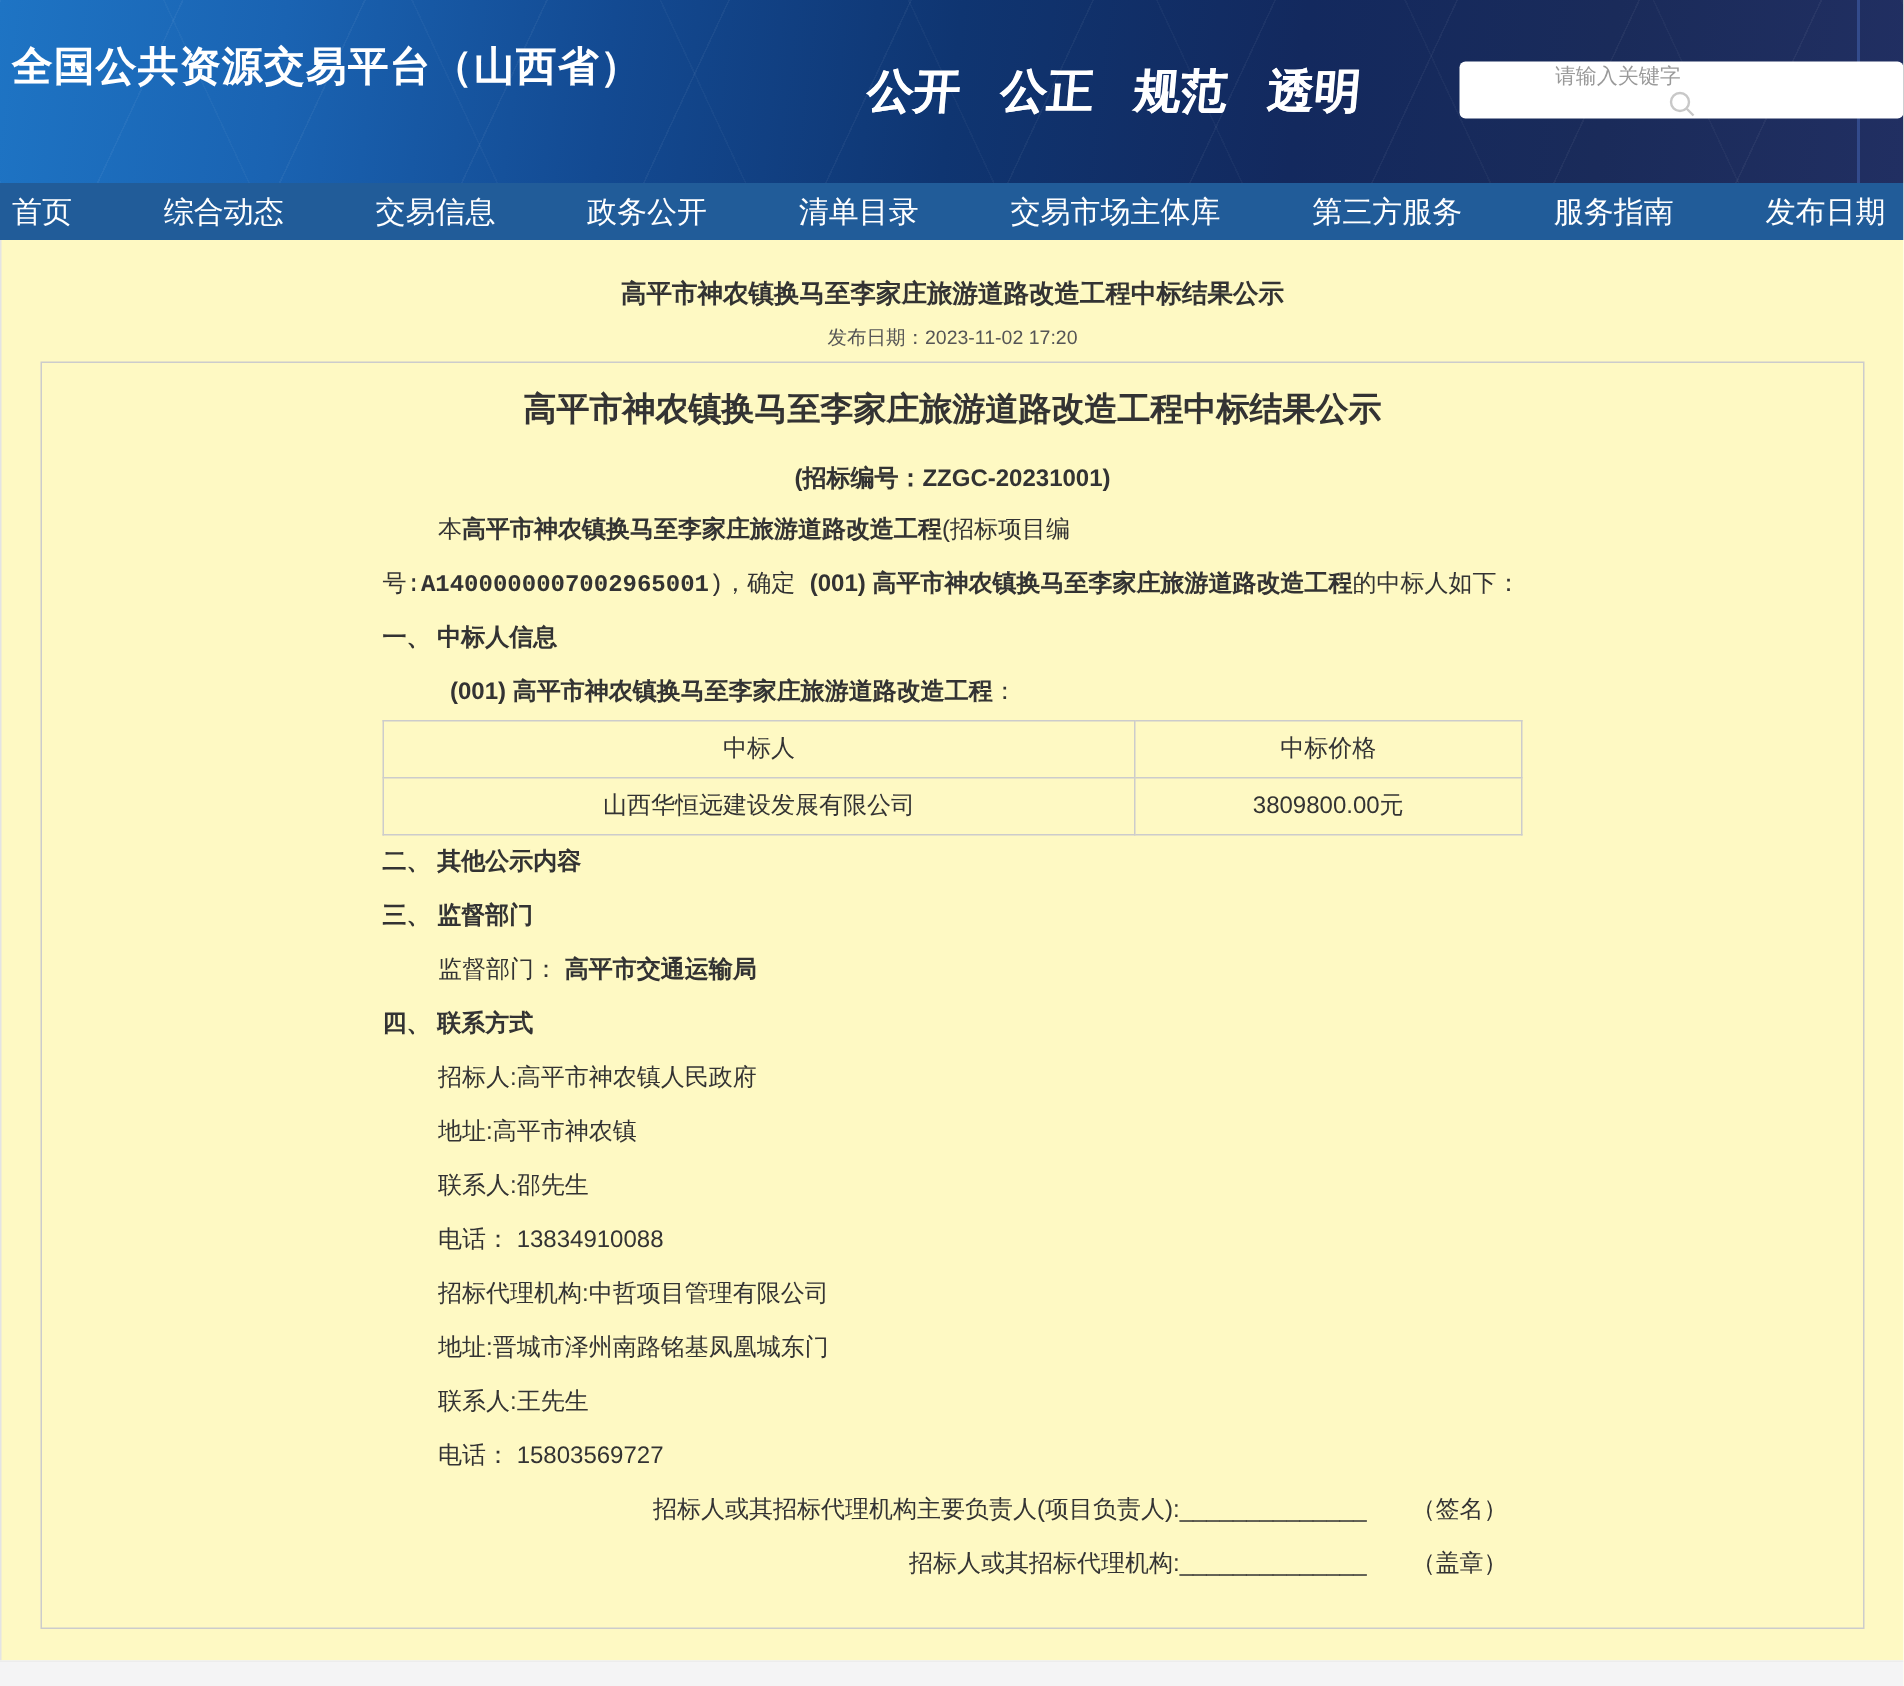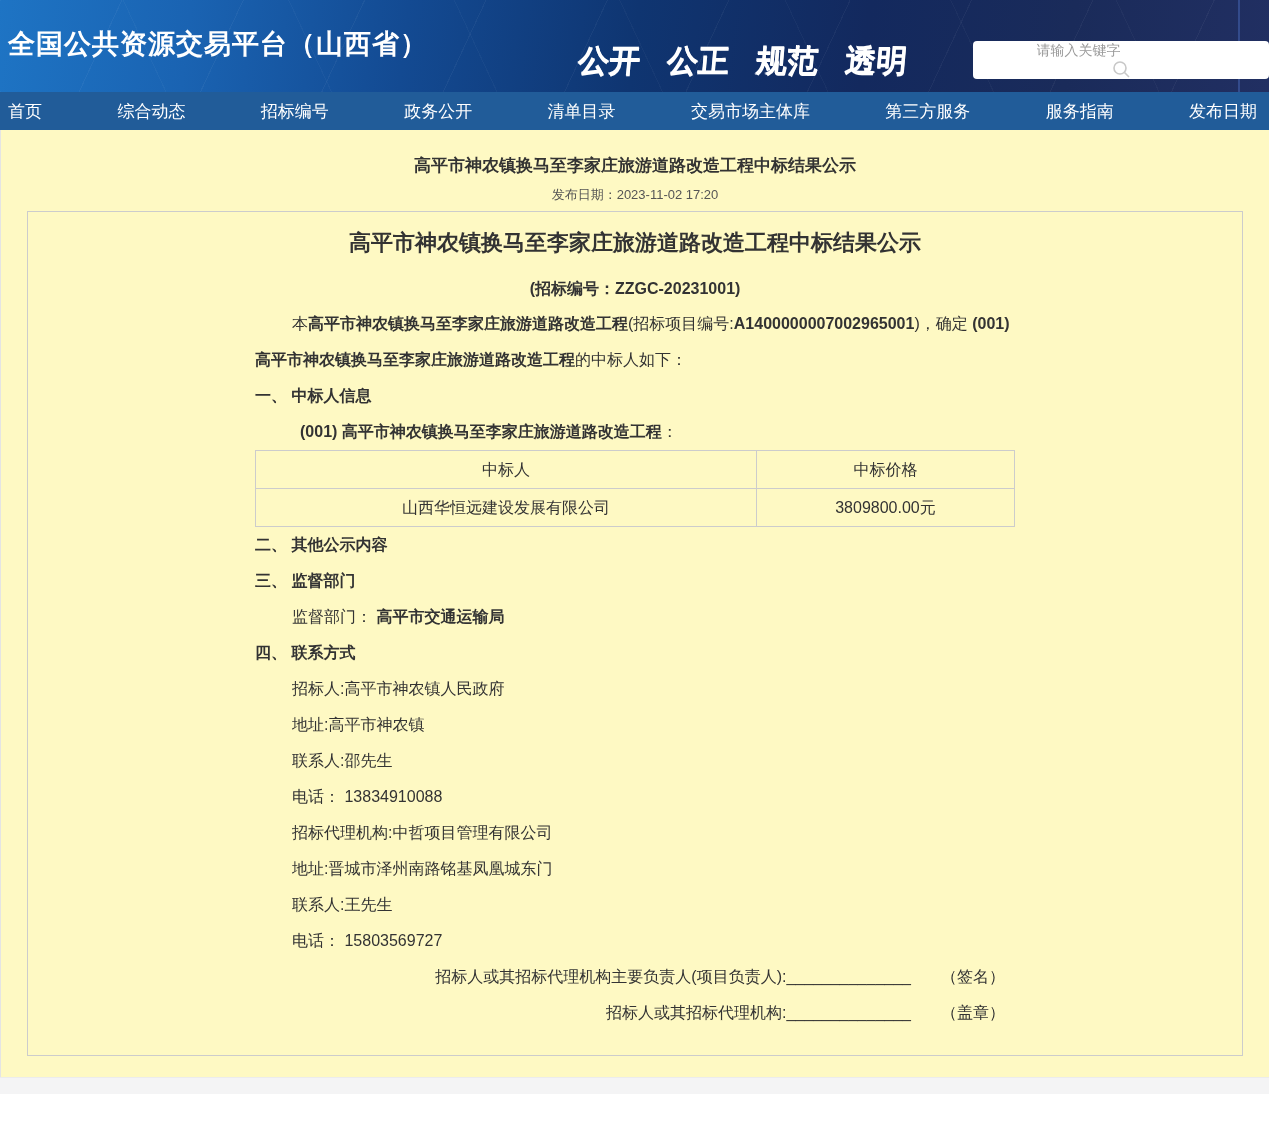--- a/index.html
+++ b/index.html
@@ -7,21 +7,21 @@
     margin: 0; padding: 0;
     width: 1269px; height: 1124px;
     overflow: hidden;
     background: #ffffff;
     font-family: "Liberation Sans", "DejaVu Sans", sans-serif;
   }
 
   
   .hdr {
     position: relative;
-    height: 92px;
+    height: 122px;
     background: linear-gradient(97deg,
       #1e74c4 0%, #1a63b2 15%, #134a92 32%,
       #0f3571 50%, #13295e 68%, #1a2b5a 84%, #212f62 100%);
     overflow: hidden;
   }
   .hdr::before {
     content: "";
     position: absolute; inset: 0;
     background:
       repeating-linear-gradient(115deg, rgba(255,255,255,0.045) 0 1px, transparent 1px 110px),
@@ -64,21 +64,21 @@
   }
 
   
   .nav {
     height: 38px;
     background: #215c99;
     display: flex; align-items: center; justify-content: space-between;
     padding: 0 12px 0 8px;
   }
   .nav-item {
-    color: #fff; font-size: 17px; text-decoration: none; cursor: pointer;
+    color: #fff; font-size: 20px; text-decoration: none; cursor: pointer;
     white-space: nowrap;
   }
 
   
   .main {
     height: 947px;
     background: #fef9c3;
     border-left: 1px solid #e4e4e4;
     padding-top: 24px;
     overflow: hidden;
@@ -102,21 +102,21 @@
   .bid-no {
     text-align: center; font-size: 16px; font-weight: bold;
     color: #333; margin-top: 21px;
   }
   .doc-body {
     width: 760px; margin: 6px auto 0;
     font-size: 16px; line-height: 36px; color: #333;
   }
   .doc-body p { margin: 0; }
   .intro { text-indent: 37px; }
-  .nowrap { white-space: nowrap; }
+  .nowrap { white-space: nowrap; font-family: Liberation Mono, monospace; }
   .sec-title { font-weight: bold; }
   .sub-line { padding-left: 45px; font-weight: bold; }
   .sub-line .colon { font-weight: normal; }
   .result-table {
     width: 100%; border-collapse: collapse; table-layout: fixed;
     margin: 0;
   }
   .result-table th, .result-table td {
     border: 1px solid #cccccc;
     height: 37px; line-height: 37px; padding: 0;
@@ -154,21 +154,21 @@
           <circle cx="8" cy="8" r="6" fill="none" stroke="#c8c8c8" stroke-width="1.6"></circle>
           <line x1="12.5" y1="12.5" x2="17" y2="17" stroke="#c8c8c8" stroke-width="1.6"></line>
         </svg>
       </span>
     </div>
   </header>
 
   <nav class="nav">
     <a class="nav-item">首页</a>
     <a class="nav-item">综合动态</a>
-    <a class="nav-item">招标编号</a>
+    <a class="nav-item">交易信息</a>
     <a class="nav-item">政务公开</a>
     <a class="nav-item">清单目录</a>
     <a class="nav-item">交易市场主体库</a>
     <a class="nav-item">第三方服务</a>
     <a class="nav-item">服务指南</a>
     <a class="nav-item">发布日期</a>
   </nav>
 
   <main class="main">
     <h1 class="page-title">高平市神农镇换马至李家庄旅游道路改造工程中标结果公示</h1>

